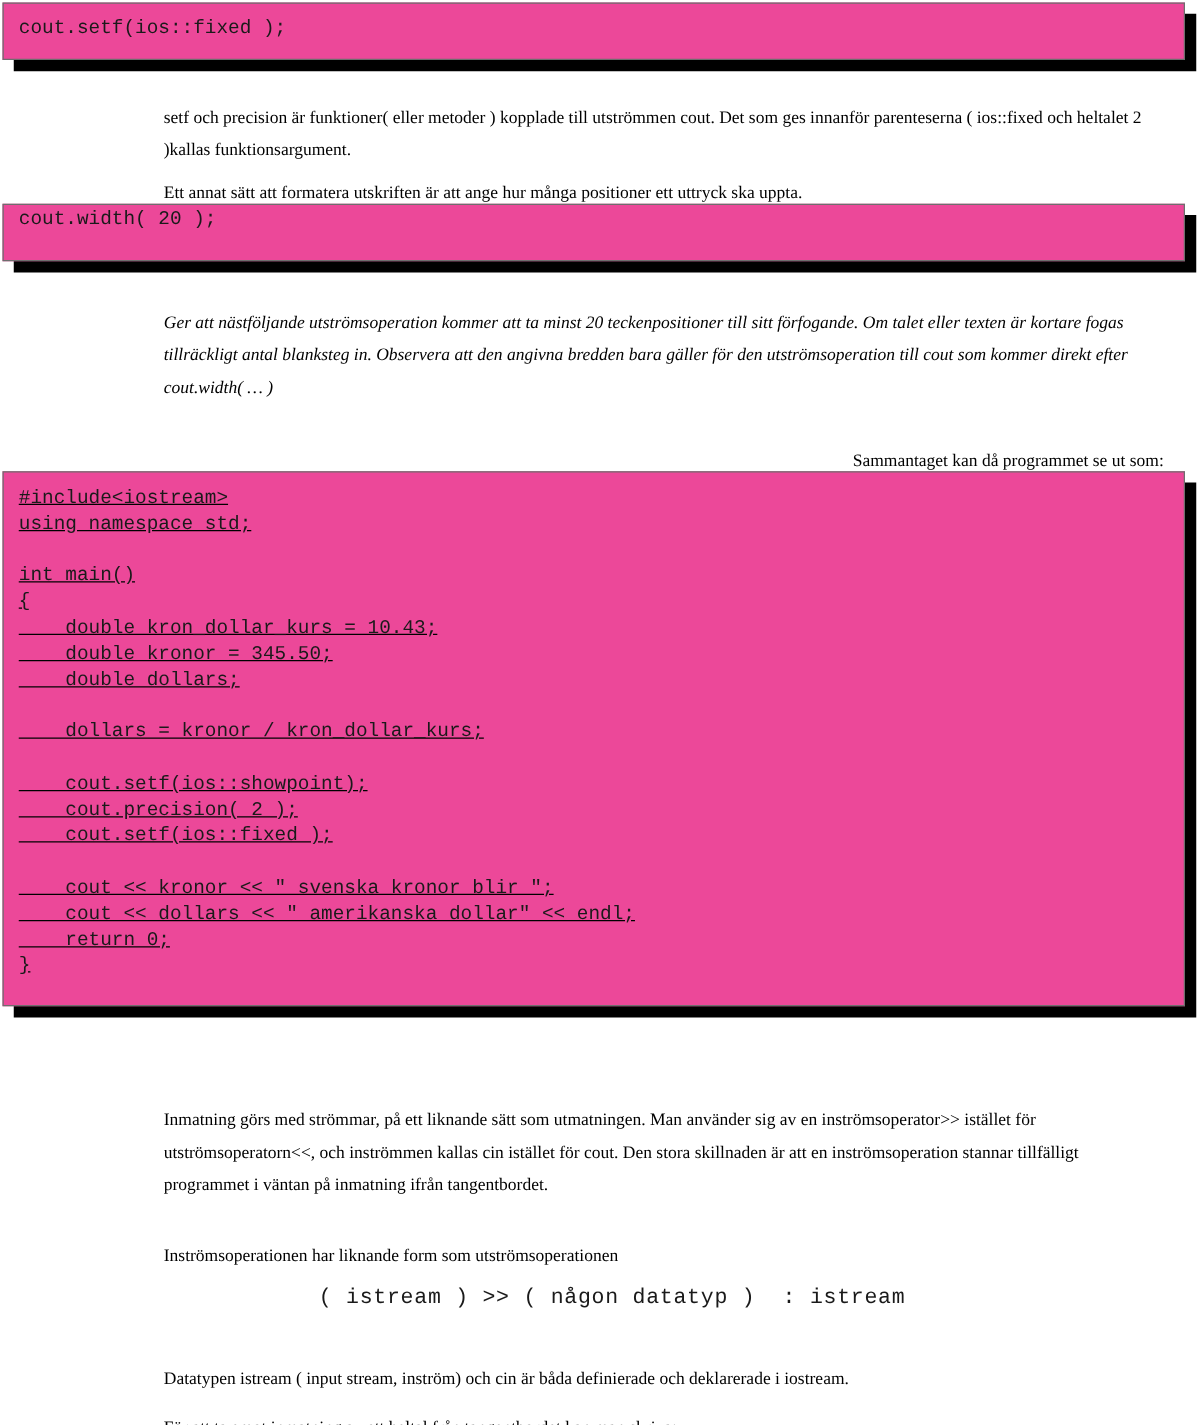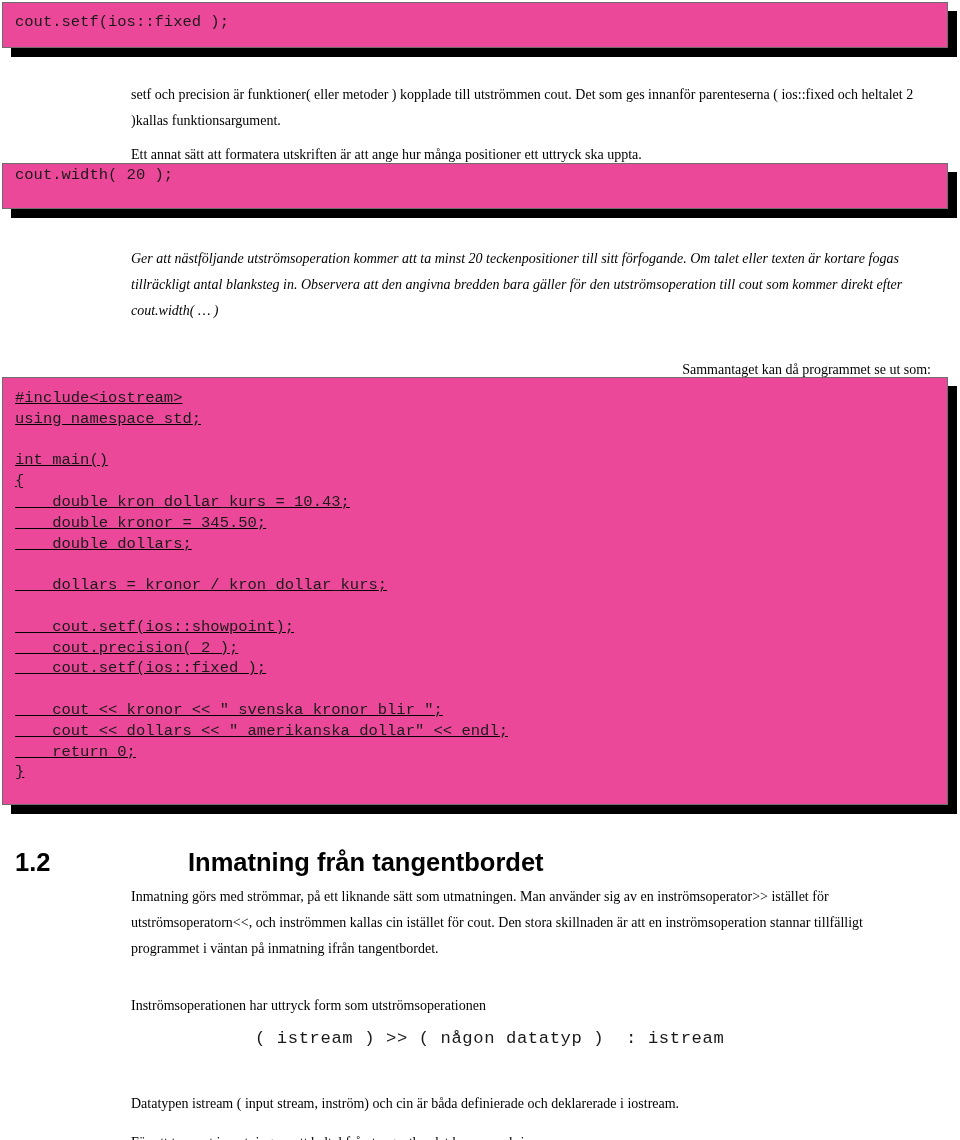--- a/index.html
+++ b/index.html
@@ -148,25 +148,24 @@
     cout.setf(ios::showpoint);
     cout.precision( 2 );
     cout.setf(ios::fixed );
 
     cout &lt;&lt; kronor &lt;&lt; " svenska kronor blir ";
     cout &lt;&lt; dollars &lt;&lt; " amerikanska dollar" &lt;&lt; endl;
     return 0;
 }</pre>
   </div>
 
-  <h2 id="section-heading"><span class="num">1.2</span><span>Inmatning från tangentbordet</span></h2>
 
   <p class="para" id="para-inmatning-gors">Inmatning görs med strömmar, på ett liknande sätt som utmatningen. Man använder sig av en inströmsoperator&gt;&gt; istället för utströmsoperatorn&lt;&lt;, och inströmmen kallas cin istället för cout. Den stora skillnaden är att en inströmsoperation stannar tillfälligt programmet i väntan på inmatning ifrån tangentbordet.</p>
 
-  <p class="para" id="para-instroms-form">Inströmsoperationen har uttryck form som utströmsoperationen</p>
+  <p class="para" id="para-instroms-form">Inströmsoperationen har liknande form som utströmsoperationen</p>
 
   <div id="form-istream">( istream ) &gt;&gt; ( någon datatyp )  : istream</div>
 
   <p class="para" id="para-datatypen">Datatypen istream ( input stream, inström) och cin är båda definierade och deklarerade i iostream.</p>
 
   <p class="para" id="para-for-att-ta">För att ta emot inmatning av ett heltal från tangentbordet kan man skriva:</p>
 
 </div>
 
 </body></html>

